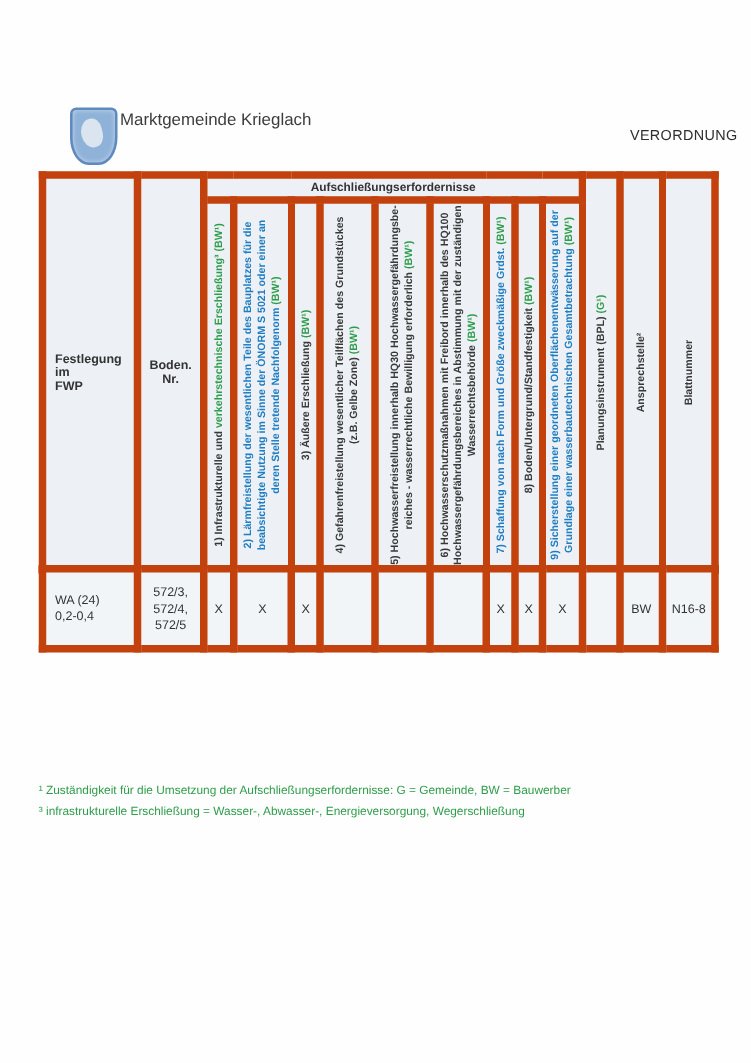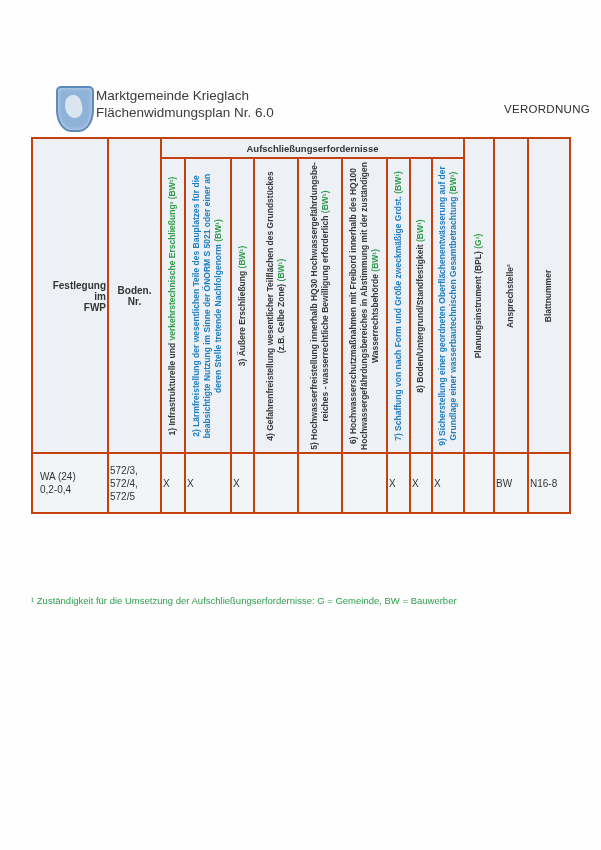--- a/index.html
+++ b/index.html
@@ -32,66 +32,65 @@
   }
   .org-block { position:absolute; left:96px; top:87px; line-height:17px; }
   .org-name  { font-size:13.5px; color:#3c3c3c; }
   .plan-name { font-size:13.5px; color:#3c3c3c; }
   .doc-type  { position:absolute; right:51px; top:103px; font-size:11.5px; font-weight:normal; color:#2e2e2e; letter-spacing:.3px; }
 
   
   table { border-collapse:collapse; table-layout:fixed; }
   .req-table  { position:absolute; left:31px; top:137px; }
   .data-table { position:absolute; left:31px; top:452px; }
-  .req-table td, .data-table td { border:2px solid #c2410c; }
+  .req-table td, .data-table td { border:6px solid #c2410c; }
 
   .req-table td { background:#edf1f5; }
   tr.r1 { height:20px; }
   tr.r2 { height:296px; }
 
   .span-h { text-align:center; font-weight:bold; font-size:9.5px; color:#333; }
 
   .hcell { font-weight:bold; font-size:10px; color:#333; }
-  .hcell.fwp   { text-align:right; padding-left:7px; }
+  .hcell.fwp   { text-align:left; padding-left:7px; }
   .hcell.grdst { text-align:center; }
 
   .rcell { position:relative; overflow:hidden; }
   .rot {
     position:absolute; top:50%; left:50%;
     transform:translate(-50%,-50%) rotate(-90deg);
     text-align:center;
     font-weight:bold; font-size:8.5px; line-height:1.32;
     white-space:normal;
   }
   .rot.w2 { width:288px; }
   .rot.w1 { width:306px; }
 
   .c-dark  { color:#383838; }
   .c-green { color:#2e9d4b; }
   .c-blue  { color:#1f7dc2; }
 
-  .data-table td { background:#f2f5f8; height:56px; text-align:left; font-size:10px; color:#333; }
+  .data-table td { background:#f2f5f8; height:56px; text-align:center; font-size:10px; color:#333; }
   .pre { white-space:pre-line; }
   td.left { text-align:left; padding-left:7px; }
   td.grow { line-height:13px; }
 
   
-  .footnotes { position:absolute; left:31px; top:592px; width:545px; color:#2e9d4b; font-size:9.5px; line-height:17px; }
+  .footnotes { position:absolute; left:31px; top:624px; width:545px; color:#2e9d4b; font-size:9.5px; line-height:17px; }
   .fn { margin:0; }
 </style>
 </head>
 <body>
 
 <div class="page">
 
   <header class="doc-header">
     <div class="logo"></div>
     <div class="org-block">
       <div class="org-name">Marktgemeinde Krieglach</div>
-      <div class="plan-name">Flächenwidmungsplan Nr. 6.0</div>
     </div>
     <div class="doc-type">VERORDNUNG</div>
   </header>
 
   <table class="req-table">
     <colgroup>
       <col style="width:76px">
         <col style="width:53px">
       <col style="width:24px">
         <col style="width:46px">
@@ -189,15 +188,16 @@
       <td>X</td>
       <td></td>
       <td>BW</td>
       <td>N16-8</td>
     </tr>
   </tbody>
     </table>
 
   <div class="footnotes">
     <div class="fn">¹ Zuständigkeit für die Umsetzung der Aufschließungserfordernisse: G = Gemeinde, BW = Bauwerber</div>
+    <div class="fn">³ infrastrukturelle Erschließung = Wasser-, Abwasser-, Energieversorgung, Wegerschließung</div>
   </div>
 
 </div>
 
 </body></html>

